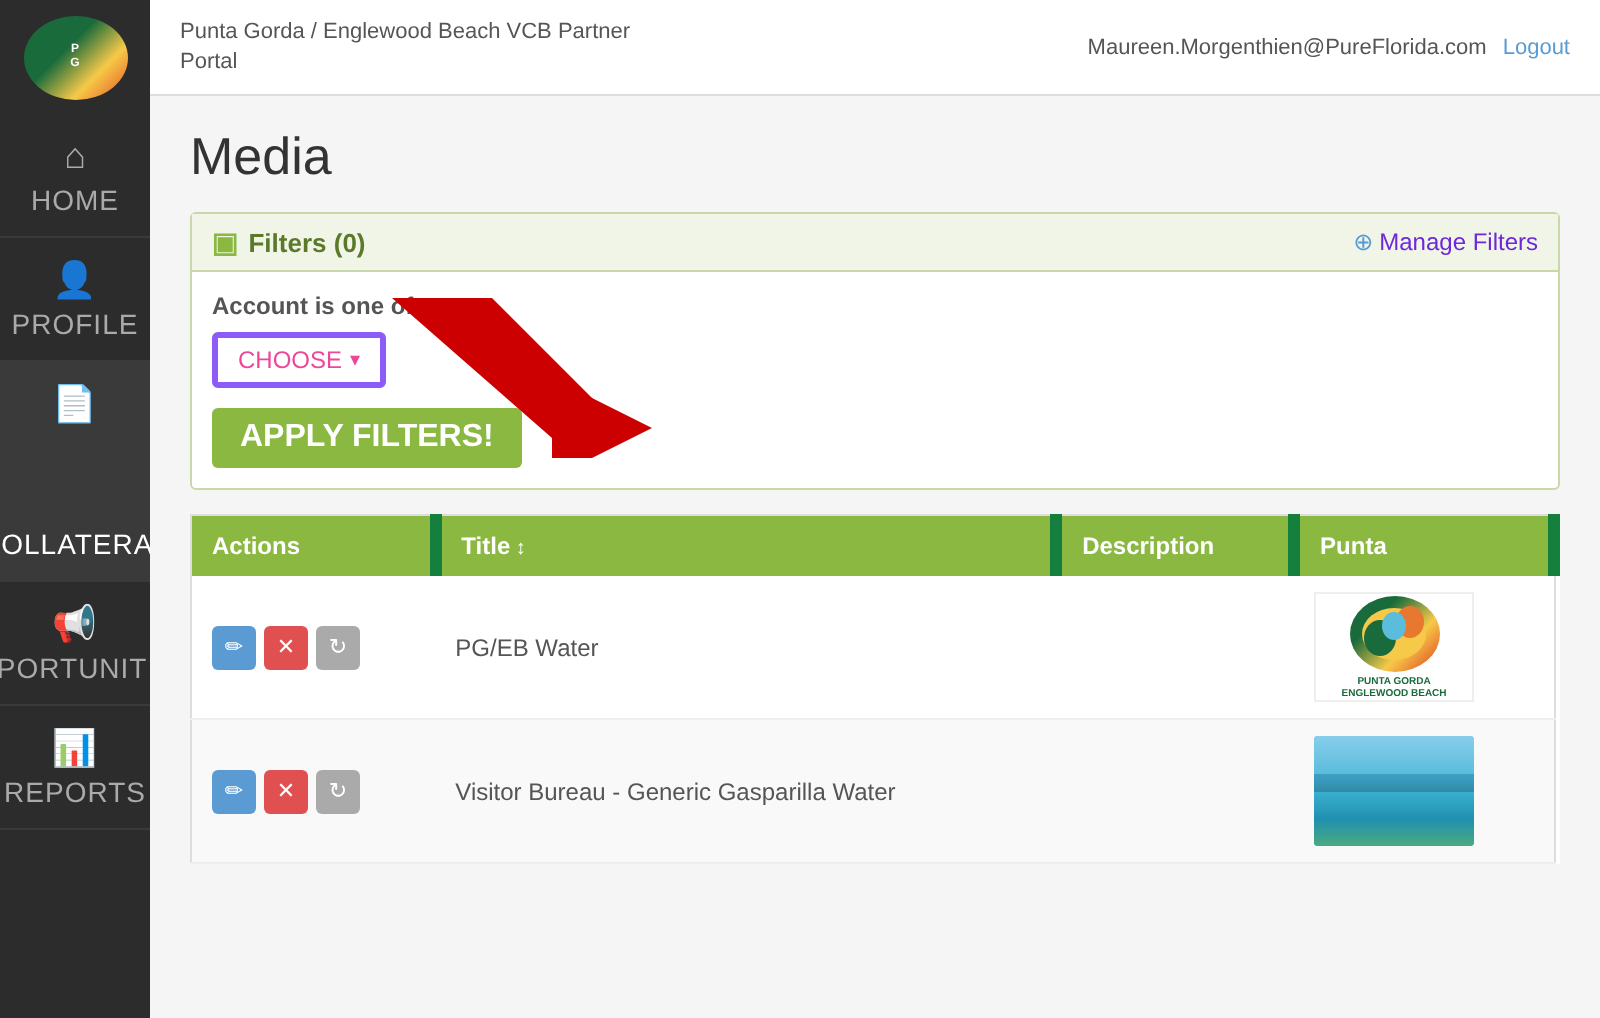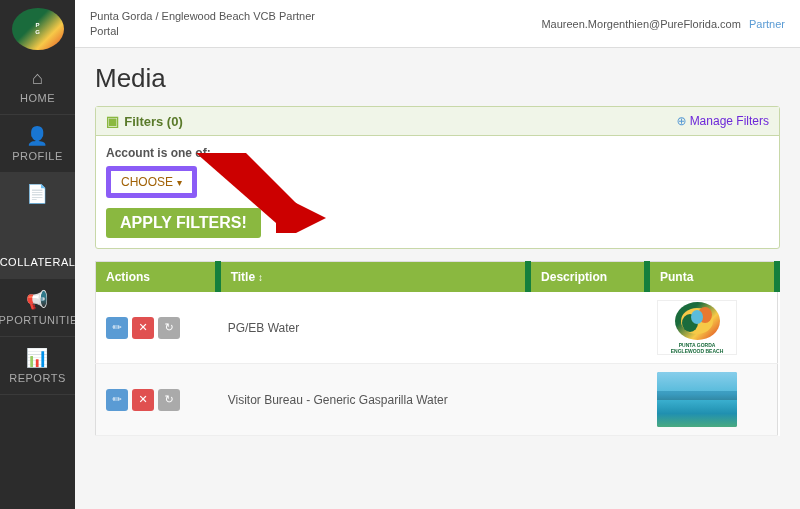--- a/index.html
+++ b/index.html
@@ -57,21 +57,21 @@
     }
     .sidebar-nav-item:hover, .sidebar-nav-item.active {
       color: #fff;
       background: #3a3a3a;
     }
     .sidebar-nav-item .nav-icon {
       font-size: 18px;
       margin-bottom: 3px;
     }
     .sidebar-nav-item .nav-label {
-      font-size: 11px;
+      font-size: 14px;
       text-transform: uppercase;
       letter-spacing: 0.5px;
       text-align: center;
     }
     .sidebar-nav-item.active .nav-label {
       color: #fff;
       margin-top: 48px;
     }
 
     
@@ -167,29 +167,29 @@
     }
     .filters-body label {
       font-size: 12px;
       font-weight: bold;
       color: #555;
       display: block;
       margin-bottom: 6px;
     }
     .choose-btn {
       background: #fff;
-      border: 5px solid #8b5cf6;
+      border: 3px solid #8b5cf6;
       border-radius: 3px;
       padding: 4px 10px;
       font-size: 12px;
       cursor: pointer;
       display: inline-flex;
       align-items: center;
       gap: 4px;
-      color: #a16207;
+      color: #ec4899;
       margin-bottom: 10px;
     }
     .choose-btn::after {
       content: '▾';
       font-size: 10px;
     }
     .apply-btn {
       background: #8ab840;
       color: #fff;
       border: none;
@@ -373,21 +373,21 @@
 
 <div class="main-content">
 
   <div class="top-header">
     <div class="breadcrumb-area">
       <div>Punta Gorda / Englewood Beach VCB Partner</div>
       <div>Portal</div>
     </div>
     <div class="user-area">
       <span>Maureen.Morgenthien@PureFlorida.com</span>
-      <a href="#">Partner</a>
+      <a href="#">Logout</a>
     </div>
   </div>
 
   <div class="page-body">
     <h1 class="page-title">Media</h1>
 
     
     <div class="filters-box">
       <div class="filters-header">
         <div class="filters-title">

